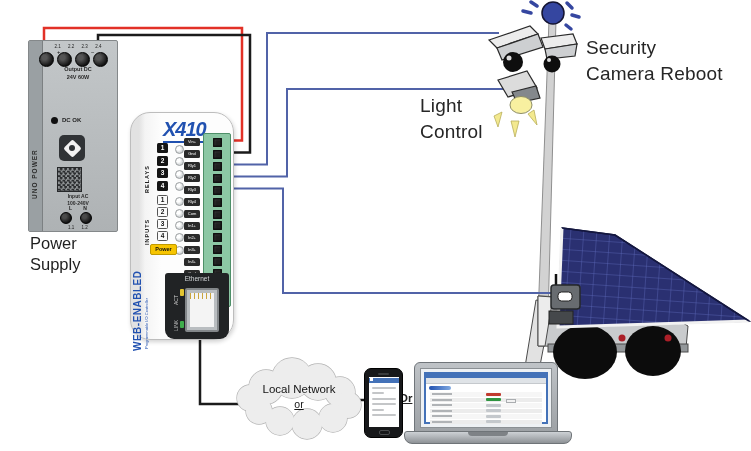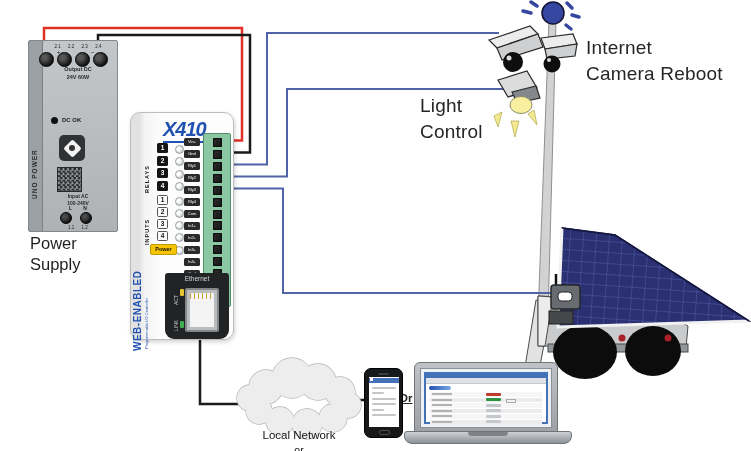--- a/index.html
+++ b/index.html
@@ -28,21 +28,21 @@
   .psu-logo-dot{position:absolute;left:10px;top:10px;width:6px;height:6px;background:#303336;border-radius:50%;}
   .psu-qr{position:absolute;left:28px;top:126px;width:23px;height:23px;border:1px solid #26282a;
           background:repeating-conic-gradient(#2b2d2f 0 25%,#8d9193 0 50%) 0 0/4.5px 4.5px;}
   .psu-input{position:absolute;left:14px;top:152px;width:70px;text-align:center;font-size:5px;font-weight:bold;color:#2a2a2a;line-height:1.4;}
   .psu-ln{position:absolute;left:14px;top:164px;width:70px;text-align:center;font-size:5px;font-weight:bold;color:#222;word-spacing:10px;}
   .psu-term2{position:absolute;width:10px;height:10px;border-radius:50%;background:radial-gradient(circle at 35% 35%,#4a4a4a 0 20%,#141414 70%);border:1px solid #000;}
   .psu-nums2{position:absolute;left:14px;top:184px;width:70px;text-align:center;font-size:4.5px;color:#222;word-spacing:6px;}
   
   .x410{position:absolute;left:130px;top:112px;width:102px;height:226px;
         background:linear-gradient(90deg,#e2e2e2 0 8px,#f4f4f4 14px,#fdfdfd 30px);
-        border:1px solid #bdbdbd;border-radius:10px;box-shadow:1px 2px 4px rgba(0,0,0,.18);}
+        border:1px solid #bdbdbd;border-radius:20px;box-shadow:1px 2px 4px rgba(0,0,0,.18);}
   .x410-logo{position:absolute;left:32px;top:5px;font-size:20px;font-weight:900;font-style:italic;
              color:var(--x410-blue,#2151b0);border-bottom:2.5px solid var(--x410-blue,#2151b0);padding:0 2px 0 0;letter-spacing:-1px;}
   .vtext{writing-mode:vertical-rl;transform:rotate(180deg);display:block;}
   .x410-relays,.x410-inputs{position:absolute;left:13px;width:10px;font-size:5.5px;font-weight:bold;color:#222;letter-spacing:1px;}
   .x410-web{position:absolute;left:1px;top:142px;height:96px;width:12px;font-size:10px;font-weight:900;
             color:var(--x410-blue,#2151b0);letter-spacing:.5px;}
   .x410-websub{position:absolute;left:13px;top:146px;height:90px;width:7px;font-size:4px;color:var(--x410-blue,#2151b0);}
   .numchip{position:absolute;left:26px;width:11px;height:10px;font-size:6.5px;font-weight:bold;text-align:center;line-height:10px;border-radius:1.5px;}
   .numchip.black{background:#151515;color:#fff;}
   .numchip.white{background:#fafafa;color:#111;border:1px solid #555;width:9px;height:8px;line-height:8px;}
@@ -60,21 +60,21 @@
   .ethpanel{position:absolute;left:34px;top:160px;width:64px;height:66px;background:#212325;border-radius:3px 3px 9px 9px;}
   .eth-label{position:absolute;left:0;top:2px;width:100%;text-align:center;font-size:6.5px;color:#d5d8da;}
   .eth-act,.eth-link{position:absolute;left:8px;width:8px;font-size:5px;color:#cfcfcf;}
   .ethjack{position:absolute;left:20px;top:15px;width:34px;height:44px;background:#b9bdc0;border:2px solid #83878a;border-radius:2px;box-sizing:border-box;}
   .ethjack-in{position:absolute;left:3px;top:3px;right:3px;bottom:3px;background:#f4f4f4;}
   .ethpins{position:absolute;left:0;top:0;width:100%;height:6px;
            background:repeating-linear-gradient(90deg,#caa53d 0 1.5px,#f4f4f4 1.5px 4px);}
   .ethled{position:absolute;left:15px;width:4px;height:7px;border-radius:1px;}
   
   .cloud-text{position:absolute;left:251px;top:381px;width:96px;text-align:center;color:#141414;}
-  .cloud-text .l1,.cloud-text .l3{font-size:11.5px;line-height:1.45;margin-top:46px;}
+  .cloud-text .l1,.cloud-text .l3{font-size:11.5px;line-height:1.45;}
   .cloud-text .l2{font-size:10.5px;text-decoration:underline;line-height:1.3;}
   .or-label{position:absolute;left:399px;top:392px;font-size:11.5px;font-weight:bold;text-decoration:underline;color:#222;}
   
   .phone{position:absolute;left:364px;top:368px;width:37px;height:68px;background:#17181a;border:1px solid #000;border-radius:7px;}
   .phone-speaker{position:absolute;left:13px;top:3.5px;width:11px;height:2px;background:#3a3c3e;border-radius:1px;}
   .phone-screen{position:absolute;left:3.5px;top:8px;width:30px;height:50px;background:#fff;overflow:hidden;}
   .phone-head{height:5px;background:var(--browser-blue,#4472b8);}
   .phone-head i{display:block;width:3px;height:3px;background:#fff;margin:1px 0 0 1px;}
   .phone-row{height:2px;background:#c4c6c8;margin:3.5px 3px 0 3px;border-radius:1px;}
   .phone-row.short{width:12px;}
@@ -309,21 +309,21 @@
           <div class="ethpins"></div>
         </div>
       </div>
     </div>
   </div>
 
   <div class="psu-label" style="left:30px;top:233px;">Power
 Supply</div>
   <div class="big-label" style="left:420px;top:93px;">Light
 Control</div>
-  <div class="big-label" style="left:586px;top:35px;">Internet
+  <div class="big-label" style="left:586px;top:35px;">Security
 Camera Reboot</div>
 
   <div class="cloud-text">
     <div class="l1">Local Network</div>
     <div class="l2">or</div>
   </div>
   <div class="or-label">Or</div>
 
   <div class="laptop">
     <div class="lap-screen">

